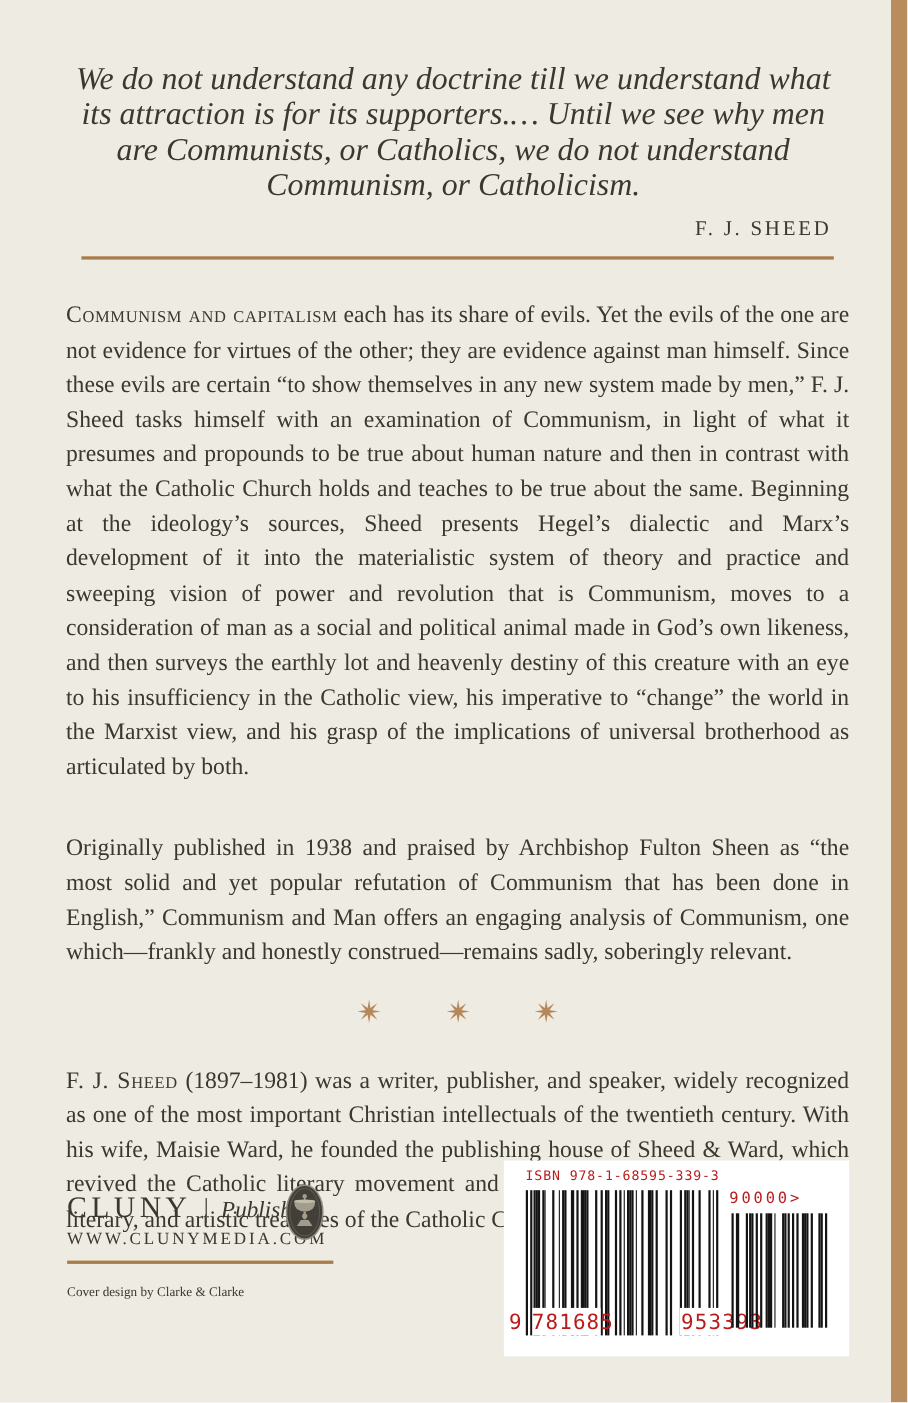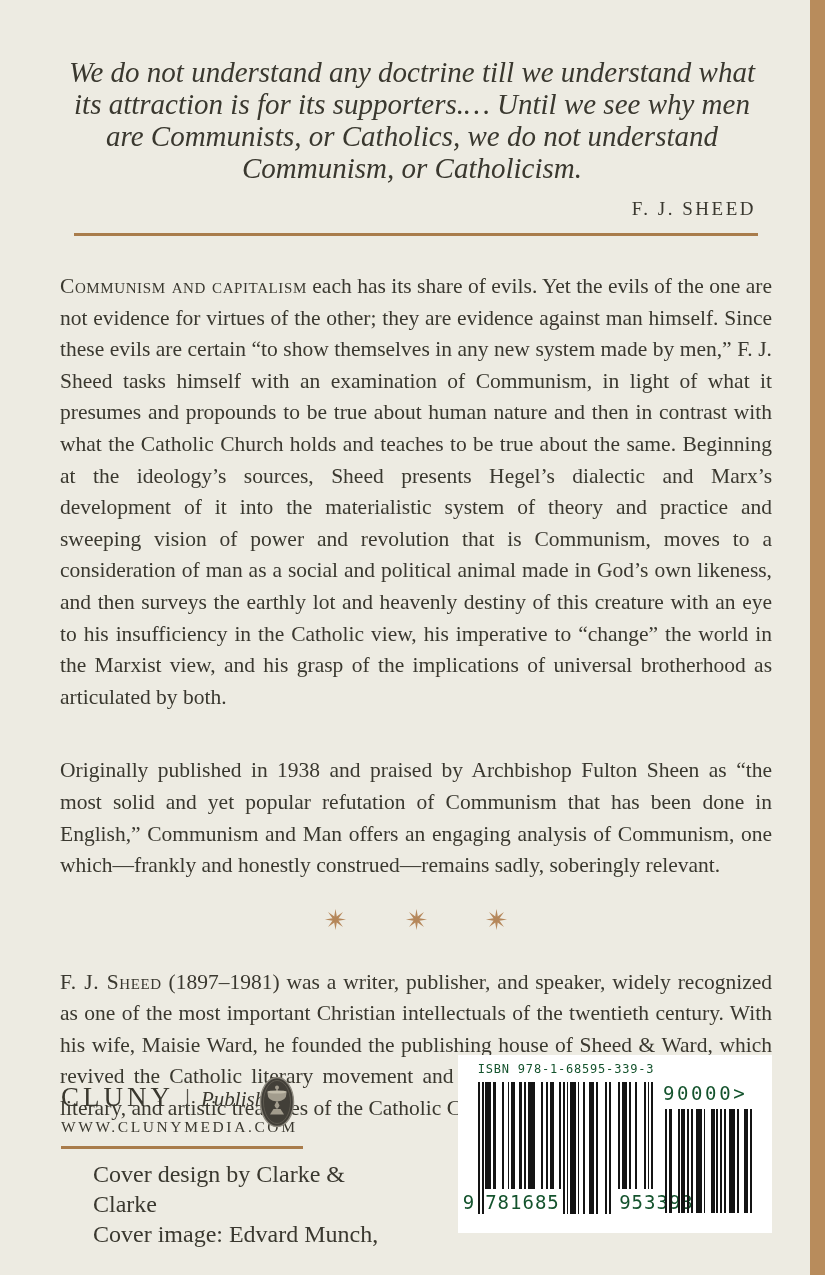--- a/index.html
+++ b/index.html
@@ -60,49 +60,49 @@
   
   .publisher-block{
     position:absolute;left:61px;top:1082px;width:350px;
   }
   .pub-row{display:flex;align-items:baseline;gap:11px;}
   .pub-name{font-size:27px;letter-spacing:4px;}
   .pub-sep{font-size:25px;color:#55524a;}
   .pub-type{font-style:italic;font-size:21px;}
   .pub-site{margin-top:5px;font-size:15.5px;font-weight:normal;letter-spacing:2.6px;}
   .rule2{width:242px;height:3px;background:var(--accent);margin-top:10px;}
-  .credits{margin-top:10px;font-size:24px;line-height:30px;margin-left:32px;}
+  .credits{margin-top:10px;font-size:12px;line-height:30px;}
   .logo{position:absolute;left:259px;top:1076px;width:36px;height:52px;}
   
   .barcode-box{
     position:absolute;left:458px;top:1055px;width:314px;height:178px;
     background:var(--bc-bg);
     font-family:"DejaVu Sans Mono", monospace;
-    color:#14532d;
+    color:#b91c1c;
   }
   .isbn-line{
     position:absolute;top:7px;left:18px;width:180px;
     font-size:12px;letter-spacing:0.8px;text-align:center;white-space:nowrap;
   }
   .main-bars{
     position:absolute;left:20px;top:27px;width:176px;height:132px;
   }
   .bars{display:flex;height:100%;}
   .bars i{flex:0 0 1.85px;height:100%;}
   .bars i.b{background:var(--bc-ink);}
   .bc-digit{
     position:absolute;bottom:0;height:25px;line-height:26px;
     background:var(--bc-bg);font-size:19px;text-align:center;
     letter-spacing:1px;
   }
   .bc-digit.lead{left:-17px;width:15px;background:transparent;letter-spacing:0;}
-  .bc-digit.g1{left:5.5px;width:78px;}
+  .bc-digit.g1{left:5.5px;width:62px;}
   .bc-digit.g2{left:92.5px;width:78px;margin-left:47px;}
   .supp{position:absolute;left:205px;top:27px;width:89px;}
-  .supp-text{font-size:19px;letter-spacing:2.6px;white-space:nowrap;}
+  .supp-text{font-size:14px;letter-spacing:2.6px;white-space:nowrap;}
   .supp-bars{margin-top:5px;height:104px;}
 </style>
 </head>
 <body>
 
 <div class="page">
 
   <div class="spine-strip"></div>
 
   <div class="epigraph-block">
@@ -155,21 +155,20 @@
   <div class="publisher-block">
     <div class="pub-row">
       <span class="pub-name">CLUNY</span>
       <span class="pub-sep">|</span>
       <span class="pub-type">Publishers</span>
     </div>
     <div class="pub-site">WWW.CLUNYMEDIA.COM</div>
     <div class="rule2"></div>
     <div class="credits">
       <div>Cover design by Clarke &amp; Clarke</div>
-      <div>Cover image: Edvard Munch,</div>
     </div>
   </div>
 
   <div class="logo">
     <svg width="36" height="52" viewBox="0 0 36 52">
       <ellipse cx="18" cy="26" rx="16.5" ry="24.5" fill="#423f38" stroke="#8f8b80" stroke-width="1.4"></ellipse>
       <ellipse cx="18" cy="26" rx="13.5" ry="21.5" fill="none" stroke="#5d594f" stroke-width="1"></ellipse>
       <g fill="#a29c8d">
         <circle cx="18" cy="11.5" r="2"></circle>
         <rect x="17.3" y="13" width="1.4" height="2"></rect>

